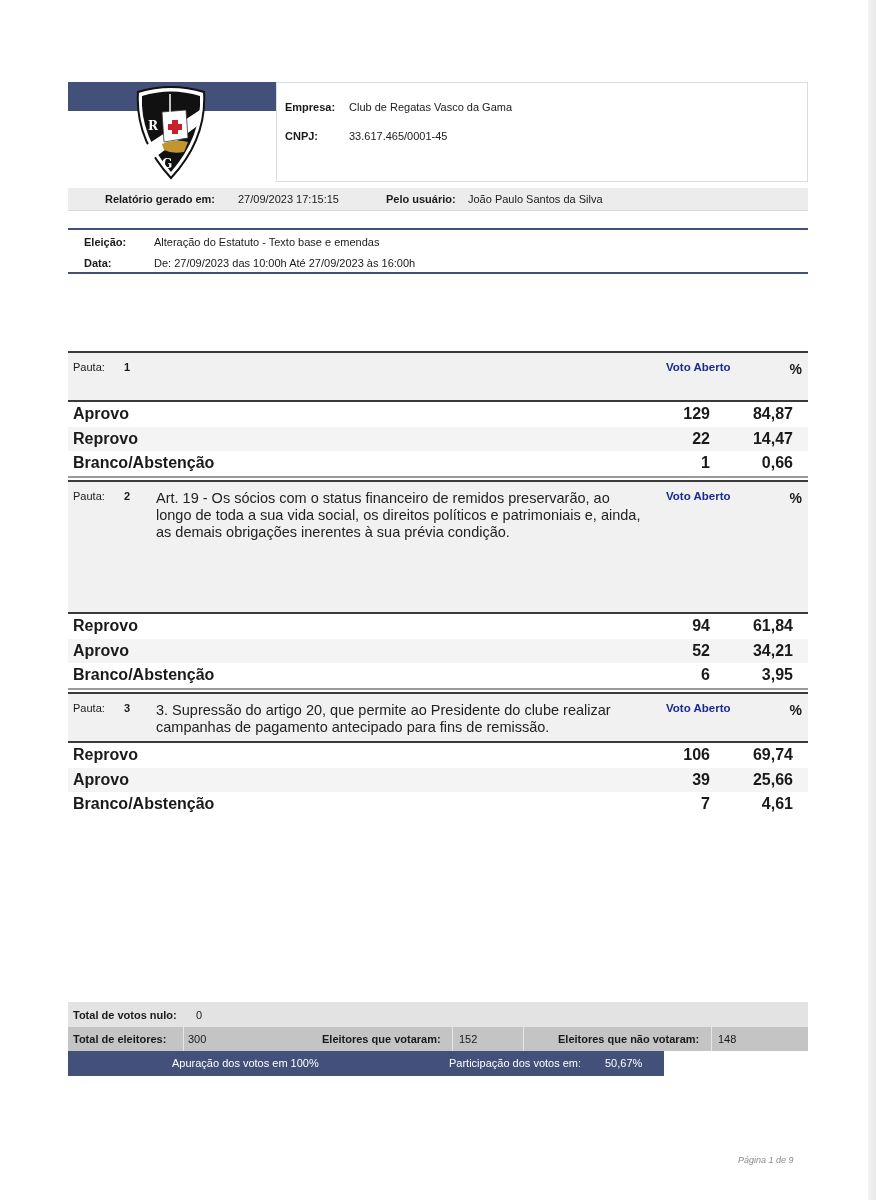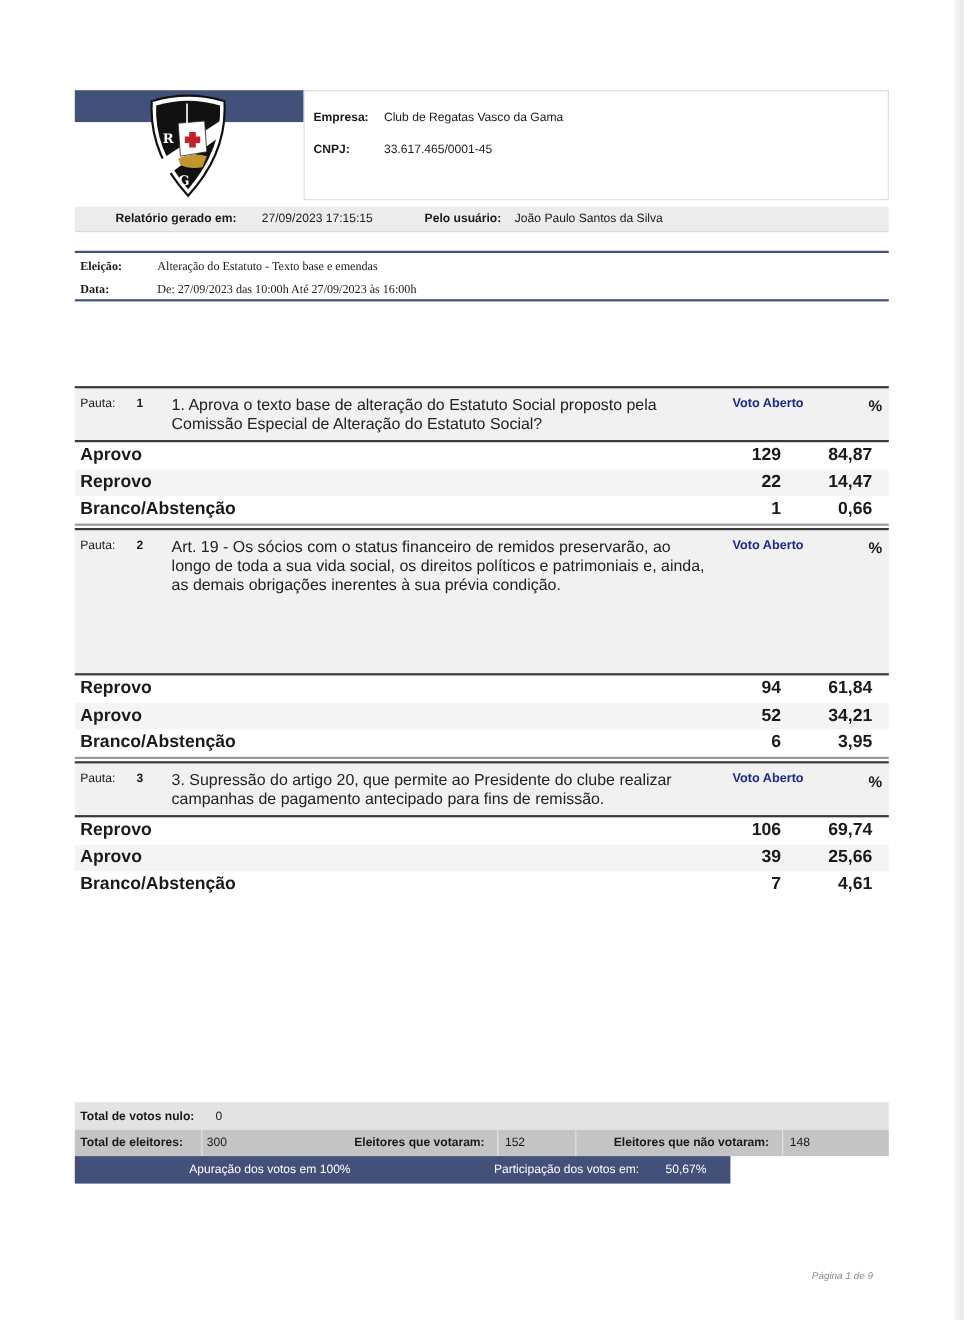--- a/index.html
+++ b/index.html
@@ -16,21 +16,21 @@
   .company-box { position: absolute; left: 276px; top: 82px; width: 532px; height: 100px; border: 1px solid #dcdcdc; background: #fff; }
   .kv { position: absolute; font-family: "Liberation Sans", sans-serif; font-size: 11px; }
   .kv .k { font-weight: bold; display: inline-block; }
   .kv .v { position: absolute; white-space: nowrap; }
 
   .report-bar { position: absolute; left: 68px; top: 188px; width: 740px; height: 23px; background: #ececec; border-bottom: 1px solid #dadada;
     font-size: 11px; display: flex; align-items: center; }
   .report-bar span { white-space: nowrap; padding-left: 30px; }
 
   .election { position: absolute; left: 68px; top: 228px; width: 740px; height: 46px; border-top: 2px solid #43507a; border-bottom: 2px solid #43507a; font-size: 11px; }
-  .election .row { position: absolute; left: 5px; display: flex; font-family: Liberation Serif, serif; }
+  .election .row { position: absolute; left: 16px; display: flex; }
   .election .k { font-weight: bold; width: 70px; }
 
   .pauta { position: absolute; left: 68px; width: 740px; }
   .pauta-head { background: #f1f1f1; border-top: 2px solid #3a3a3a; border-bottom: 2px solid #3a3a3a; position: relative; }
   .pauta-label { position: absolute; left: 5px; top: 8px; font-size: 11px; font-weight: normal; }
   .pauta-num { position: absolute; left: 56px; top: 8px; font-size: 11px; font-weight: bold; }
   .pauta-text { margin-left: 88px; width: 490px; padding-top: 8px; font-size: 14.5px; line-height: 17px; color: #222; }
   .pauta-text p + p { margin-top: 17px; }
   .voto-aberto { position: absolute; left: 598px; top: 8px; color: #1b2a8f; font-weight: bold; font-size: 11.5px; }
   .pct-head { position: absolute; right: 6px; top: 8px; font-weight: bold; font-size: 14px; }
@@ -96,23 +96,20 @@
   <div class="row" style="top:27px;">
     <span class="k">Data:</span>
     <span>De: 27/09/2023 das 10:00h Até 27/09/2023 às 16:00h</span>
   </div>
 </div>
 
 <div class="pauta" style="top:351px;">
   <div class="pauta-head" style="height:51px;">
     <span class="pauta-label">Pauta:</span>
     <span class="pauta-num">1</span>
-    <div class="pauta-text">
-      <p>1. Aprova o texto base de alteração do Estatuto Social proposto pela Comissão Especial de Alteração do Estatuto Social?</p>
-    </div>
     <span class="voto-aberto">Voto Aberto</span>
     <span class="pct-head">%</span>
   </div>
   <div class="results">
     <div class="result-row">
       <span class="opt">Aprovo</span>
       <span class="votes">129</span>
       <span class="pct">84,87</span>
     </div>
     <div class="result-row">

